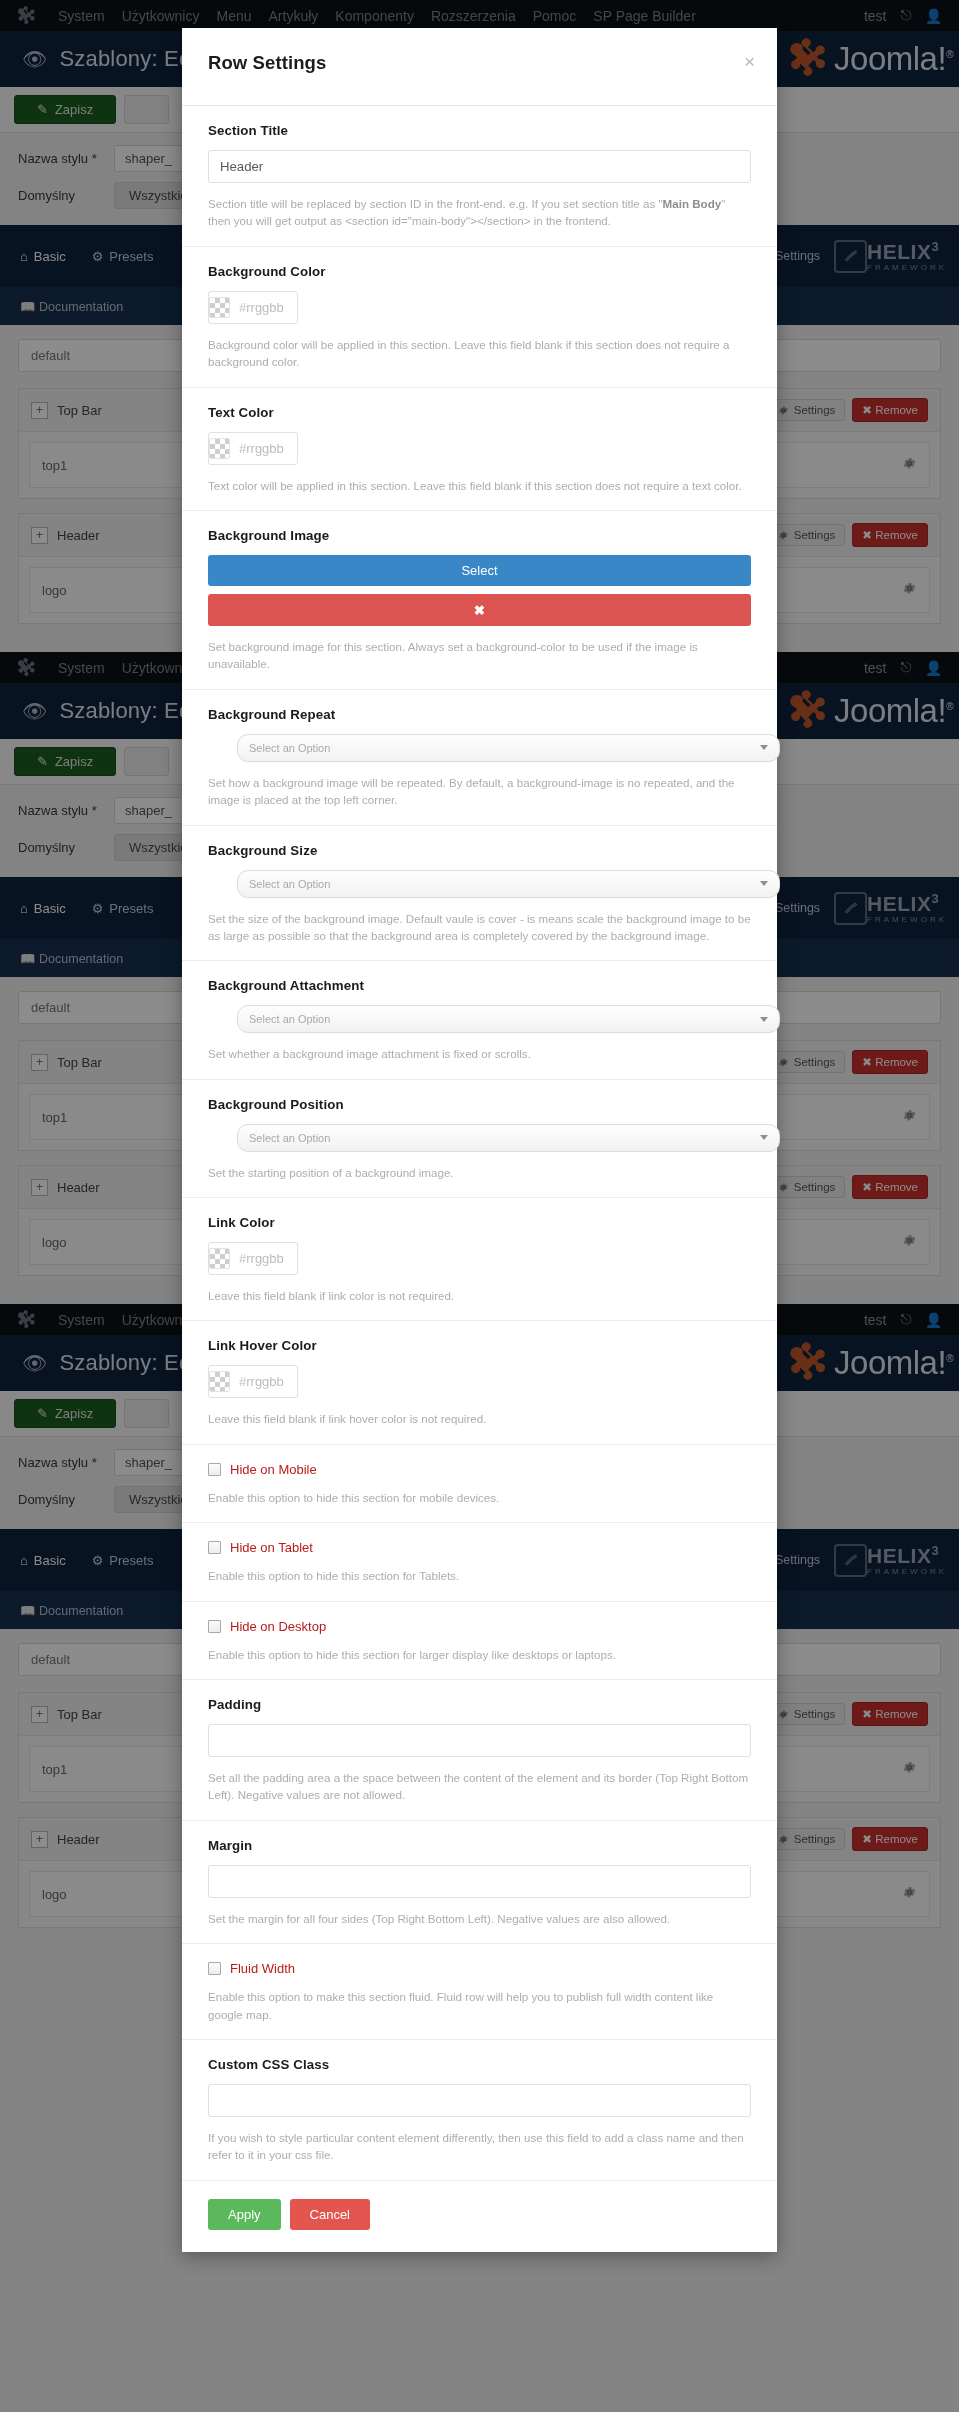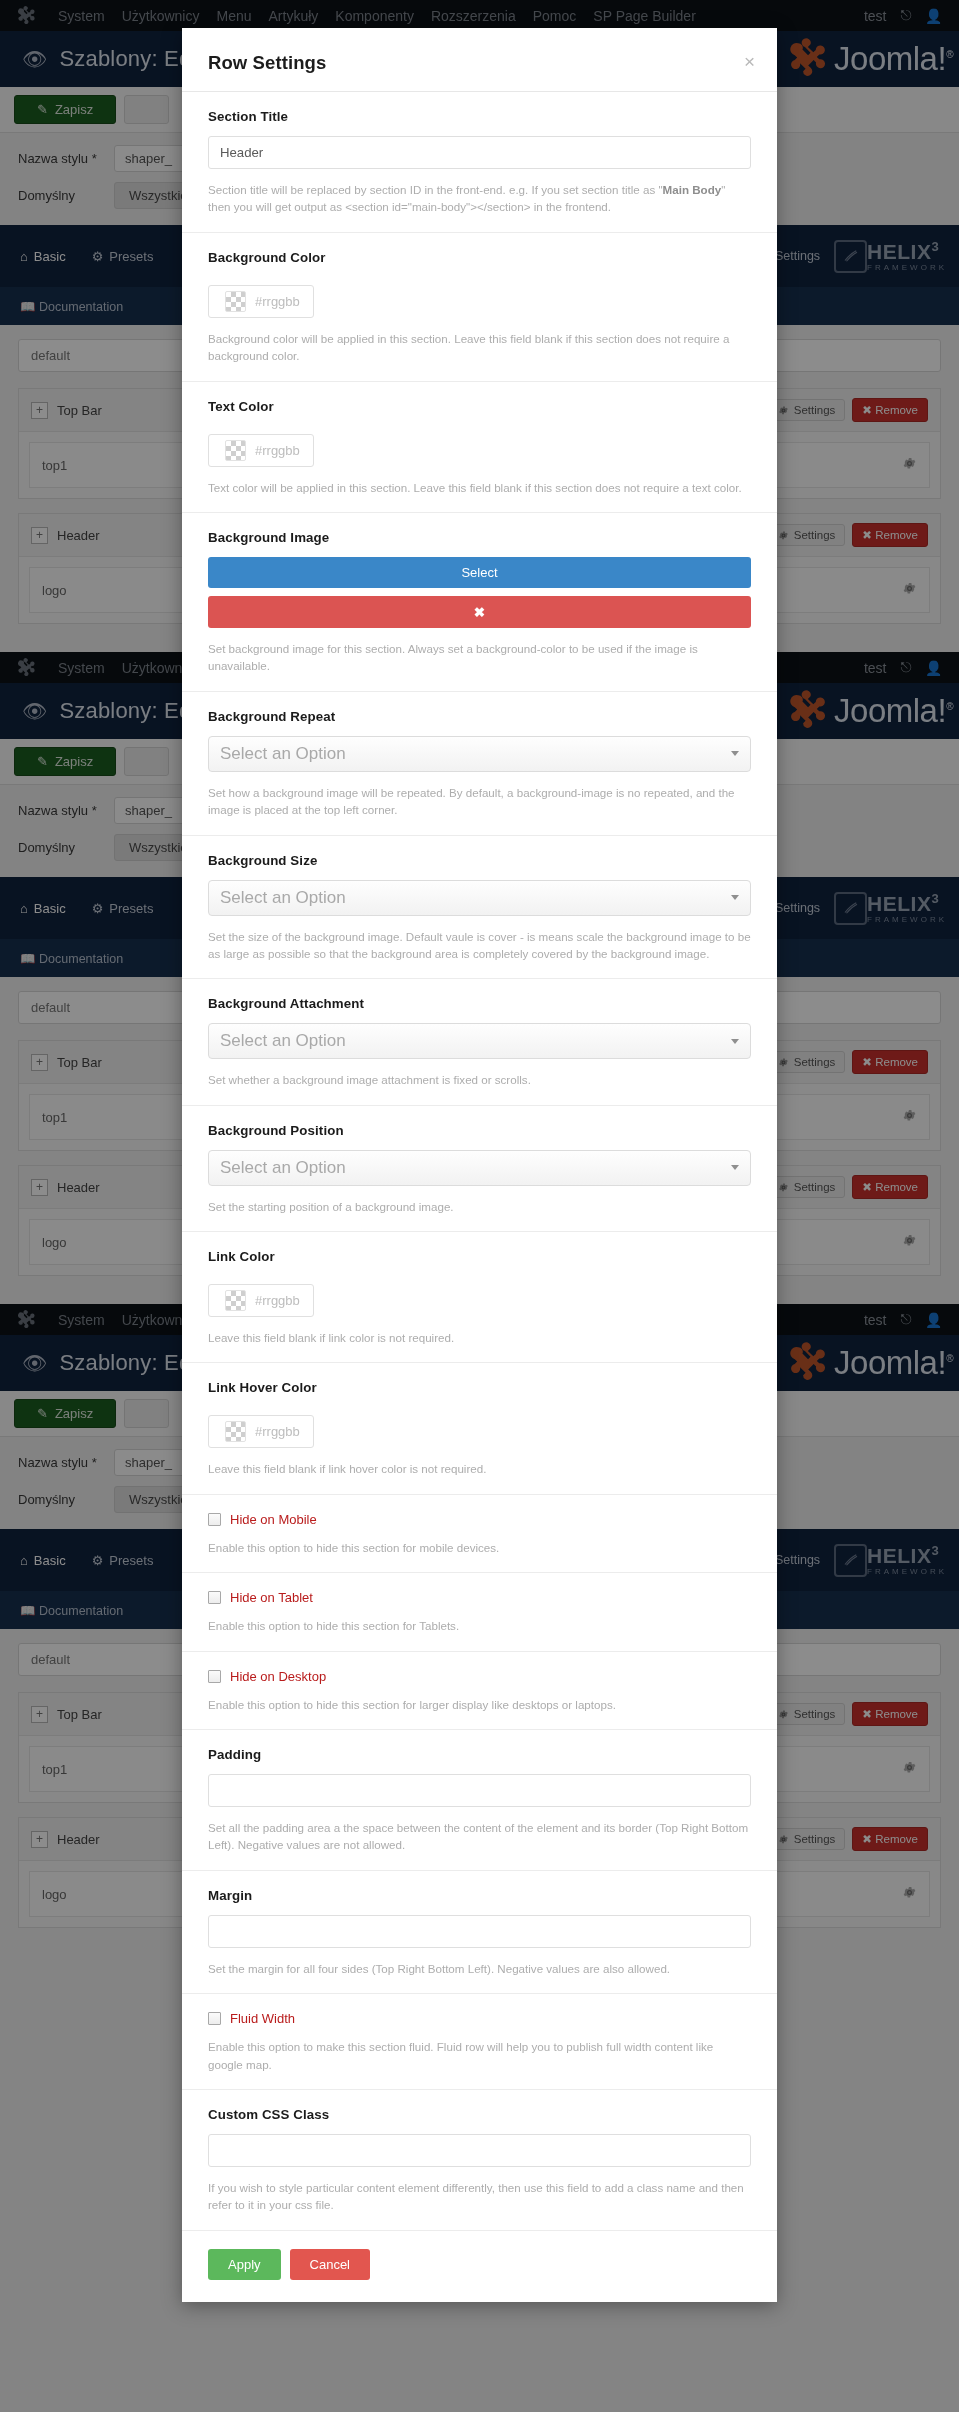--- a/index.html
+++ b/index.html
@@ -172,21 +172,21 @@
     left: 182px;
     top: 28px;
     width: 595px;
     background: #fff;
     z-index: 10;
     box-shadow: 0 4px 18px rgba(0,0,0,.35);
   }
   .modal-head {
     position: relative;
     padding: 24px 26px 0 26px;
-    height: 64px;
+    height: 78px;
     border-bottom: 1px solid #e7e7e7;
   }
   .modal-title {
     font-size: 18.5px;
     font-weight: bold;
     color: #1c1c1c;
     letter-spacing: .1px;
   }
   .modal-close {
     position: absolute; right: 22px; top: 24px;
@@ -227,23 +227,22 @@
     background: #fff;
     outline: none;
   }
   .txtinput::placeholder { color: #bdbdbd; }
 
   .colorfield {
     display: inline-flex;
     align-items: center;
     border: 1px solid #e0e0e0;
     border-radius: 3px;
-    padding: 5px 13px 5px 16px;
+    padding: 5px 13px 5px 0;
     background: #fff;
-    margin-top: 8px;
   }
   .swatch {
     width: 21px; height: 21px;
     border: 1px solid #e2e2e2;
     border-radius: 2px;
     margin-right: 9px;
     background-color: #fff;
     background-image:
       linear-gradient(45deg, #cfcfcf 25%, transparent 25%, transparent 75%, #cfcfcf 75%),
       linear-gradient(45deg, #cfcfcf 25%, transparent 25%, transparent 75%, #cfcfcf 75%);
@@ -265,27 +264,28 @@
     border: none; border-radius: 3px;
     font-size: 13.5px; font-weight: bold;
     padding: 8px 14px;
     font-family: "Liberation Sans", sans-serif;
     cursor: pointer;
   }
 
   .selectbox {
     width: 100%;
     border: 1px solid #dcdcdc;
-    border-radius: 4px;
+    border-radius: 11px;
     background: linear-gradient(#fefefe, #f2f2f2);
     padding: 7px 11px;
-    font-size: 17px;
+    font-size: 11px;
     color: #a9a9a9;
     display: flex; align-items: center; justify-content: space-between;
     cursor: pointer;
+    margin-left: 29px;
   }
   .selectbox .caret {
     width: 0; height: 0;
     border-left: 4.5px solid transparent;
     border-right: 4.5px solid transparent;
     border-top: 5.5px solid #8f8f8f;
   }
 
   .chkrow { display: flex; align-items: center; gap: 9px; }
   .chkbox {

